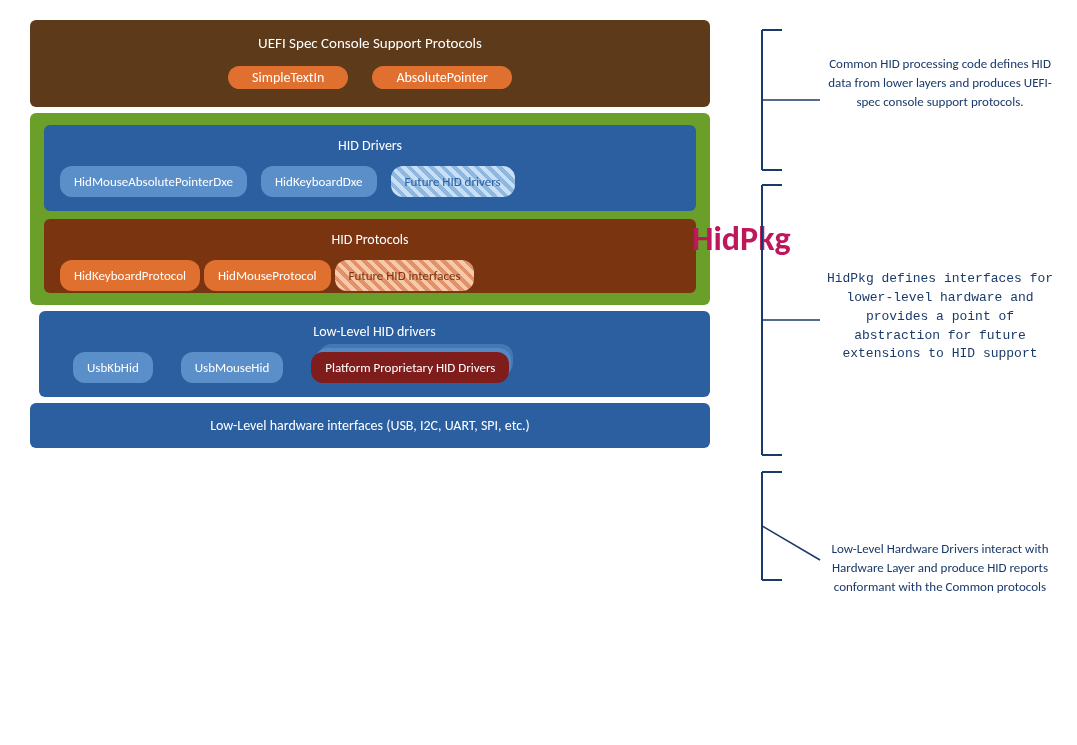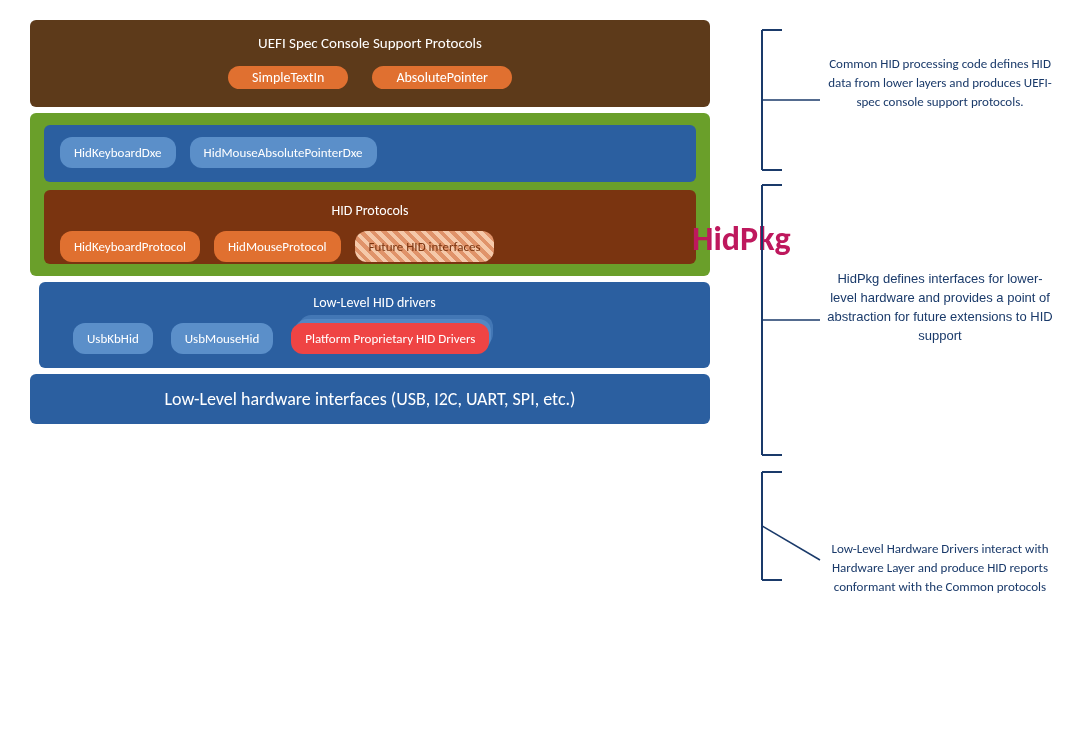--- a/index.html
+++ b/index.html
@@ -104,21 +104,21 @@
       padding: 12px 16px 2px 16px;
     }
     .hid-protocols-box .box-title {
       text-align: center;
       color: #fff;
       font-size: 14px;
       margin-bottom: 12px;
     }
     .hid-protocols-box .chips {
       display: flex;
-      gap: 14px;
+      gap: 4px;
       align-items: center;
     }
     .chip-orange-sm {
       background: #e07030;
       border-radius: 12px;
       color: #fff;
       font-size: 13px;
       padding: 8px 14px;
       text-align: center;
     }
@@ -146,21 +146,21 @@
       margin-left: 9px;
     }
     .low-level-box .box-title {
       text-align: center;
       color: #fff;
       font-size: 14px;
       margin-bottom: 12px;
     }
     .low-level-box .chips {
       display: flex;
-      gap: 18px;
+      gap: 28px;
       align-items: flex-end;
       padding-left: 18px;
     }
 
     
     .chip-stack {
       position: relative;
       display: inline-block;
     }
     .chip-stack .chip-back2 {
@@ -178,37 +178,37 @@
       top: -4px;
       left: 4px;
       width: calc(100% - 2px);
       height: 100%;
       background: #5b8fc9;
       border-radius: 12px;
       opacity: 0.7;
     }
     .chip-stack .chip-front {
       position: relative;
-      background: #ef4444;
+      background: #7f1d1d;
       border-radius: 12px;
       color: #fff;
       font-size: 13px;
       padding: 8px 14px;
       text-align: center;
       min-width: 100px;
     }
 
     
     .hw-interfaces-box {
       background: #2b5fa0;
       border-radius: 6px;
       padding: 14px 20px;
       text-align: center;
       color: #fff;
-      font-size: 18px;
+      font-size: 14px;
     }
 
     
     .svg-overlay {
       position: absolute;
       top: 0;
       left: 0;
       width: 1077px;
       height: 745px;
       pointer-events: none;
@@ -223,23 +223,25 @@
     <div class="box-title">UEFI Spec Console Support Protocols</div>
     <div class="chips">
       <div class="chip-orange">SimpleTextIn</div>
       <div class="chip-orange">AbsolutePointer</div>
     </div>
   </div>
 
   <div class="hidpkg-outer">
 
     <div class="hid-drivers-box">
+      <div class="box-title">HID Drivers</div>
       <div class="chips">
+        <div class="chip-blue">HidMouseAbsolutePointerDxe</div>
         <div class="chip-blue">HidKeyboardDxe</div>
-        <div class="chip-blue">HidMouseAbsolutePointerDxe</div>
+        <div class="chip-future">Future HID drivers</div>
       </div>
     </div>
 
     <div class="hid-protocols-box">
       <div class="box-title">HID Protocols</div>
       <div class="chips">
         <div class="chip-orange-sm">HidKeyboardProtocol</div>
         <div class="chip-orange-sm">HidMouseProtocol</div>
         <div class="chip-future-orange">Future HID interfaces</div>
       </div>
@@ -281,15 +283,15 @@
   <line x1="762" y1="320" x2="820" y2="320" stroke="#1a3a6a" stroke-width="1.5"></line>
 
   <line x1="762" y1="472" x2="762" y2="580" stroke="#1a3a6a" stroke-width="2"></line>
   <line x1="762" y1="472" x2="782" y2="472" stroke="#1a3a6a" stroke-width="2"></line>
   <line x1="762" y1="580" x2="782" y2="580" stroke="#1a3a6a" stroke-width="2"></line>
   <line x1="762" y1="526" x2="820" y2="560" stroke="#1a3a6a" stroke-width="1.5"></line>
 </svg>
 
 <div style="position:absolute; left:825px; top:55px; width:230px; text-align:center; color:#1a3a6a; font-size:13px; line-height:1.45; font-family: Calibri, Arial, sans-serif;">Common HID processing code defines HID data from lower layers and produces UEFI-spec console support protocols.</div>
 
-<div style="position:absolute; left:825px; top:270px; width:230px; text-align:center; color:#1a3a6a; font-size:13px; line-height:1.45; font-family: Liberation Sans, sans-serif;">HidPkg defines interfaces for lower-level hardware and provides a point of abstraction for future extensions to HID support</div>
+<div style="position:absolute; left:825px; top:270px; width:230px; text-align:center; color:#1a3a6a; font-size:13px; line-height:1.45; font-family: Liberation Mono, monospace;">HidPkg defines interfaces for lower-level hardware and provides a point of abstraction for future extensions to HID support</div>
 
 <div style="position:absolute; left:825px; top:540px; width:230px; text-align:center; color:#1a3a6a; font-size:13px; line-height:1.45; font-family: Calibri, Arial, sans-serif;">Low-Level Hardware Drivers interact with Hardware Layer and produce HID reports conformant with the Common protocols</div>
 
 </body></html>

